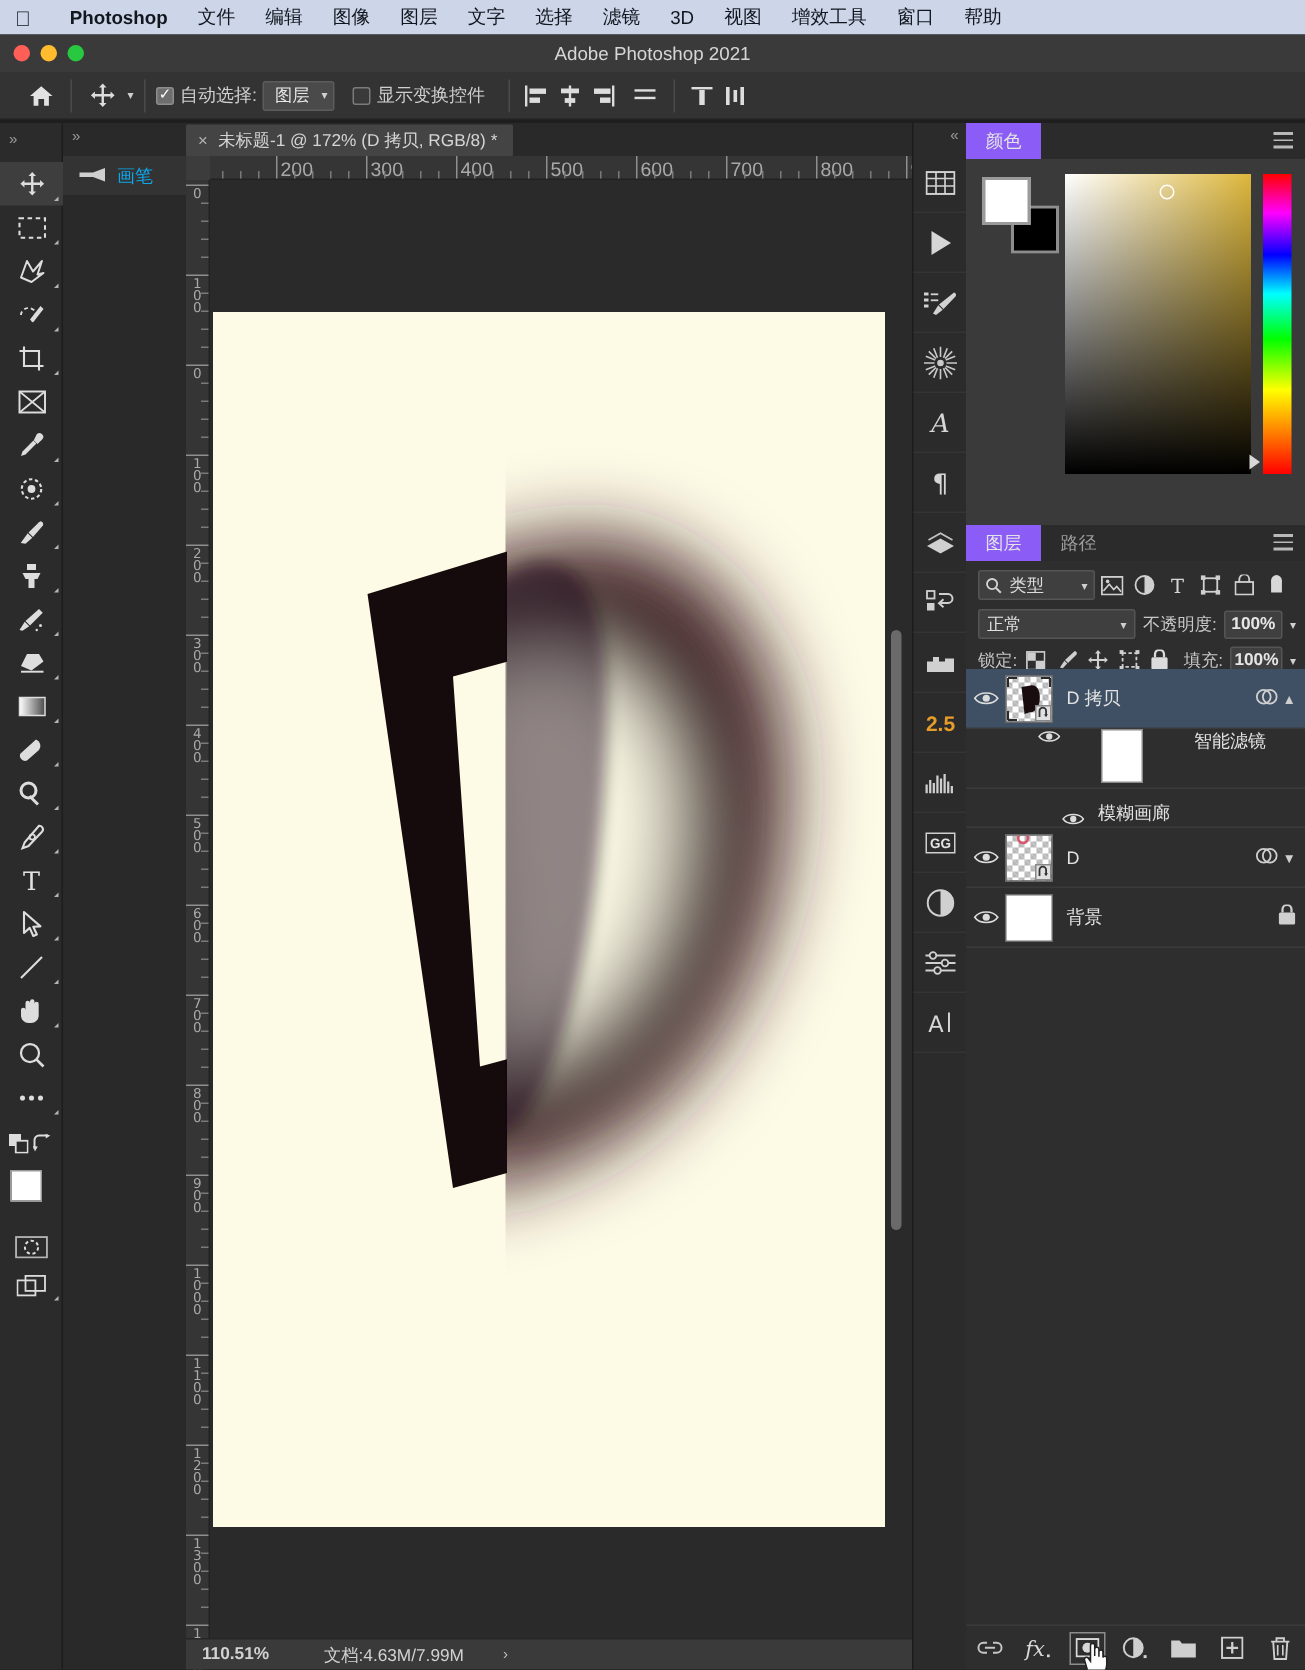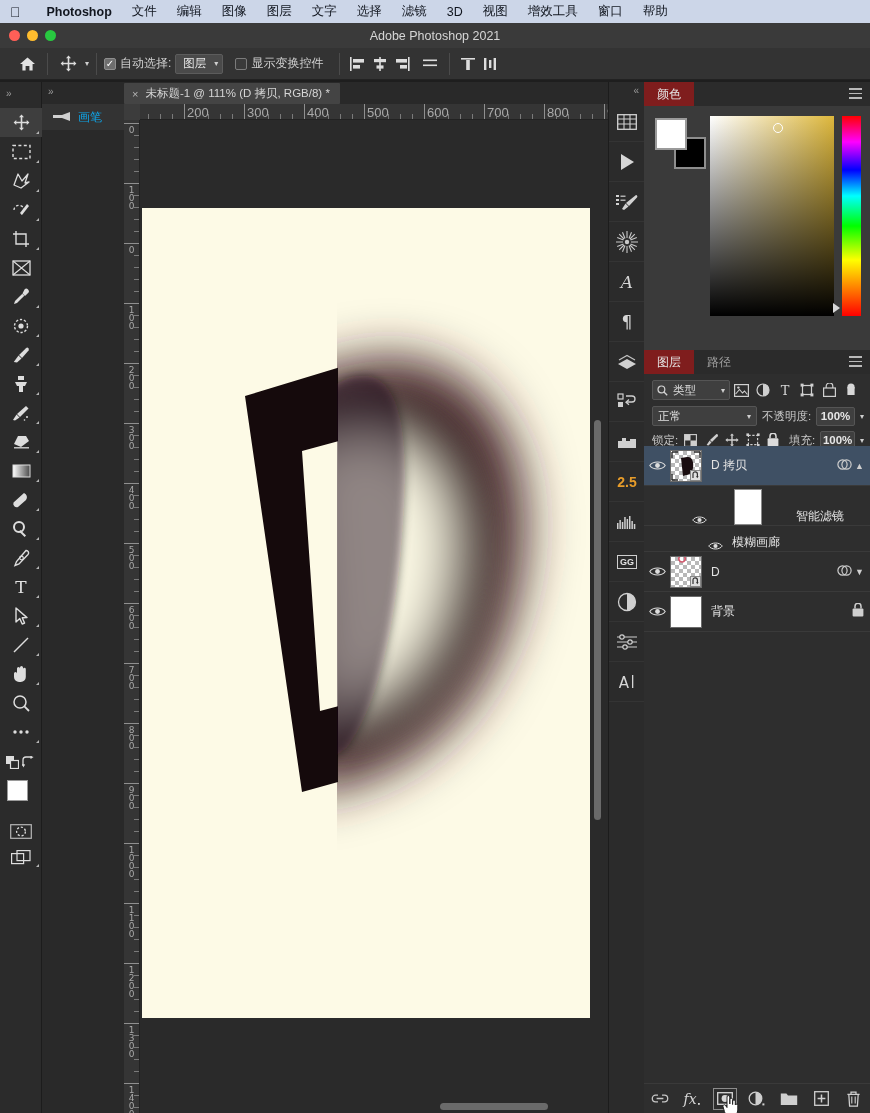--- a/index.html
+++ b/index.html
@@ -126,21 +126,21 @@
   .rail .collapse { position:absolute; right:5px; top:3px; color:#9a9a9a; font-size:10px; }
   .rail-item { width:36px; height:40px; display:flex; align-items:center; justify-content:center;
                color:#cfcfcf; border-bottom:1px solid #343434; }
   .rail-item.num { color:#e79c2a; font-weight:bold; font-size:14px; }
   .rail-item .gg { border:1px solid #cfcfcf; font-size:9px; padding:1px 2px; font-weight:bold; color:#e2e2e2;}
 
   
   .rpanel { position:absolute; left:644px; top:82px; width:226px; height:1031px; background:#2e2e2e; }
   .panel-tabs { display:flex; align-items:stretch; height:24px; background:#2b2b2b; position:relative;}
   .ptab { padding:0 13px; display:flex; align-items:center; font-size:12px; color:#9e9e9e; background:#2b2b2b; }
-  .ptab.active { background:#7f1d1d; color:#e4e4e4;text-align:center; }
+  .ptab.active { background:#8b5cf6; color:#e4e4e4;text-align:center; }
   .pmenu { position:absolute; right:8px; top:6px; width:13px; }
   .pmenu span { display:block; height:1.5px; background:#b9b9b9; margin-bottom:3px; }
 
   
   .colorpanel { height:252px; background:#3a3a3a; position:relative; padding:10px 8px; }
   .cp-sw { position:relative; width:52px; height:52px; float:left; }
   .cp-sw .fg { position:absolute; left:3px; top:2px; width:32px; height:32px; background:#fff; border:2px solid #9a9a9a; z-index:2;}
   .cp-sw .bg { position:absolute; left:22px; top:21px; width:32px; height:32px; background:#000; border:2px solid #8d8d8d; }
   .cp-field { position:absolute; left:66px; top:10px; width:124px; height:200px;
     background:
@@ -174,21 +174,21 @@
   .eye { width:26px; display:flex; align-items:center; justify-content:center; color:#d4d4d4; }
   .thumb { width:32px; height:32px; border:1px solid #6a6a6a; position:relative; overflow:hidden;
     background-image:
       linear-gradient(45deg,#b8b8b8 25%,transparent 25%,transparent 75%,#b8b8b8 75%),
       linear-gradient(45deg,#b8b8b8 25%,#fff 25%,#fff 75%,#b8b8b8 75%);
     background-size:8px 8px; background-position:0 0,4px 4px;}
   .thumb.solid-white { background:#fff; background-image:none; }
   .thumb.solid-cream { background:#f6f0d2; background-image:none; }
   .lname { flex:1; padding-left:9px; color:#e2e2e2; font-size:12px; }
   .rowicons { display:flex; align-items:center; gap:3px; padding-right:6px; color:#cfcfcf;}
-  .sublayer { display:flex; align-items:flex-end; height:40px; padding-left:44px; border-bottom:1px solid #3a3a3a;gap:24px;}
+  .sublayer { display:flex; align-items:flex-start; height:40px; padding-left:44px; border-bottom:1px solid #3a3a3a;gap:24px;}
   .sublayer2 { display:flex; align-items:flex-end; height:26px; padding-left:60px; border-bottom:1px solid #3a3a3a;}
   .mini-thumb { width:28px; height:36px; background:#fff; border:1px solid #8a8a8a;}
   .sm-eye { width:22px; display:flex; align-items:center; justify-content:center; color:#d4d4d4;}
   .sname { padding-left:10px; color:#e2e2e2; font-size:12px;}
   .sname2 { padding-left:6px; color:#e2e2e2; font-size:12px;}
 
   .layer-bottombar { position:absolute; left:0; bottom:0; width:226px; height:30px; background:#2e2e2e;
                      display:flex; align-items:center; justify-content:space-around; border-top:1px solid #3a3a3a;}
   .lb-ico { width:24px; height:22px; display:flex; align-items:center; justify-content:center; color:#c9c9c9;}
   .lb-ico.boxed { border:1px solid #8c8c8c; }
@@ -293,21 +293,21 @@
 
     <div class="watermark">
       <span class="wm-cn">吃喝玩乐团团长</span>
       <span class="wm-bili">bilibili</span>
     </div>
   </div>
 
   <div class="tabstrip"></div>
   <div class="doctab">
     <span class="x">×</span>
-    <span>未标题-1 @ 111% (D 拷贝, RGB/8) *</span>
+    <span>未标题-1 @ 172% (D 拷贝, RGB/8) *</span>
   </div>
 
   <div class="toolbox">
     <div class="tb-collapse">»</div>
 
     <div class="tool active">
       <svg width="17" height="17" viewBox="0 0 17 17">
           <path d="M8.5 0.6 L11 3.3 H9.3 V7.7 H13.7 V6 L16.4 8.5 L13.7 11 V9.3 H9.3 V13.7 H11 L8.5 16.4 L6 13.7 H7.7 V9.3 H3.3 V11 L0.6 8.5 L3.3 6 V7.7 H7.7 V3.3 H6 Z" fill="#ddd"></path>
         </svg>
       <span class="corner"></span>
@@ -763,20 +763,25 @@
           <g clip-path="url(#rightHalf)" filter="url(#softblur)" opacity="0.85">
             <path d="M150 200 L205 170 C250 155 268 200 262 300 C256 420 235 500 205 540 L163 570 Z" fill="#150a0c" opacity="0.55"></path>
           </g>
         </svg>
       </div>
       <div class="scroll-v"></div>
       <div class="scroll-h"></div>
     </div>
   </div>
 
+  <div class="statusbar">
+    <span class="zoom">110.51%</span>
+    <span class="docinfo">文档:4.63M/7.99M</span>
+    <span class="arrow">›</span>
+  </div>
 
   <div class="rail">
     <span class="collapse">«</span>
 
     <div class="rail-item">
       <svg width="20" height="16" viewBox="0 0 20 16">
           <rect x="0.7" y="0.7" width="18.6" height="14.6" fill="none" stroke="#d2d2d2" stroke-width="1.3"></rect>
           <path d="M0.7 5 H19.3 M0.7 10 H19.3 M7 0.7 V15.3 M13 0.7 V15.3" stroke="#d2d2d2" stroke-width="1.1"></path>
         </svg>
     </div>

